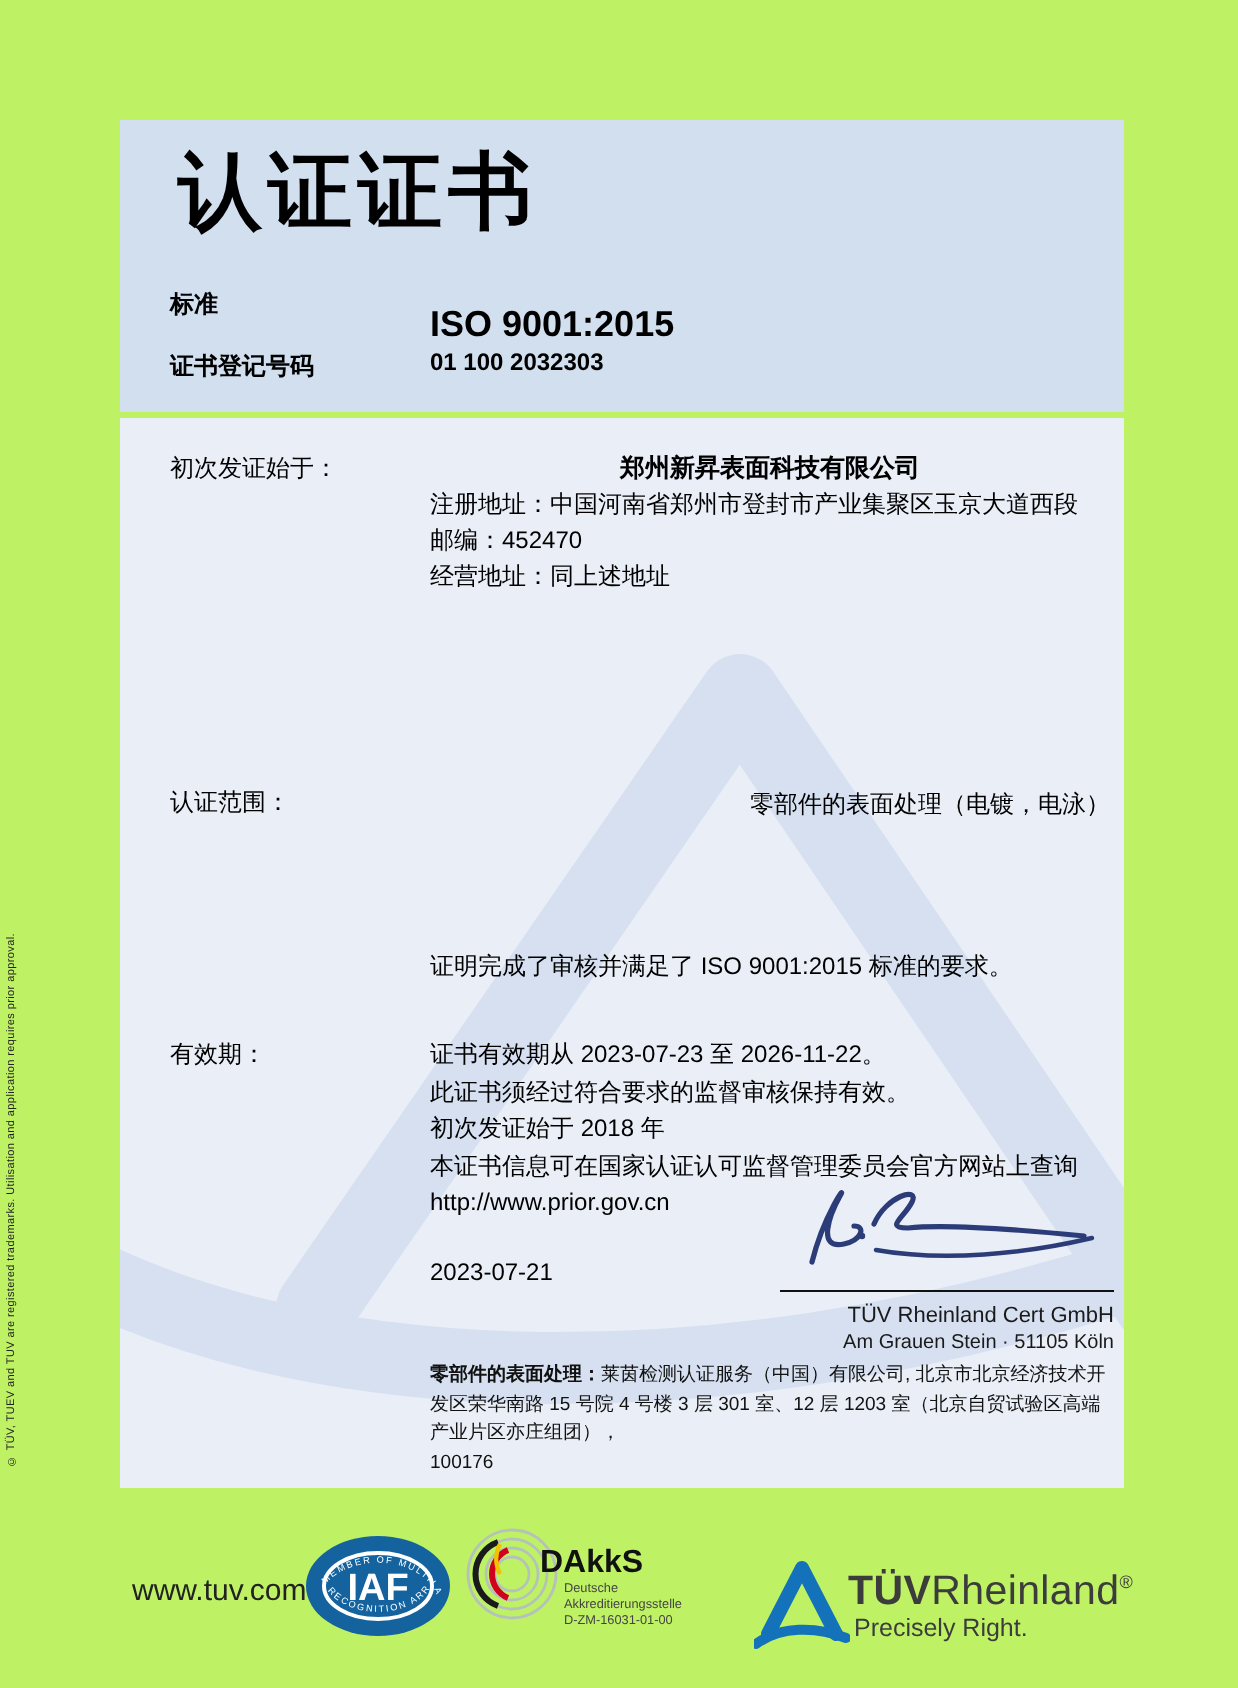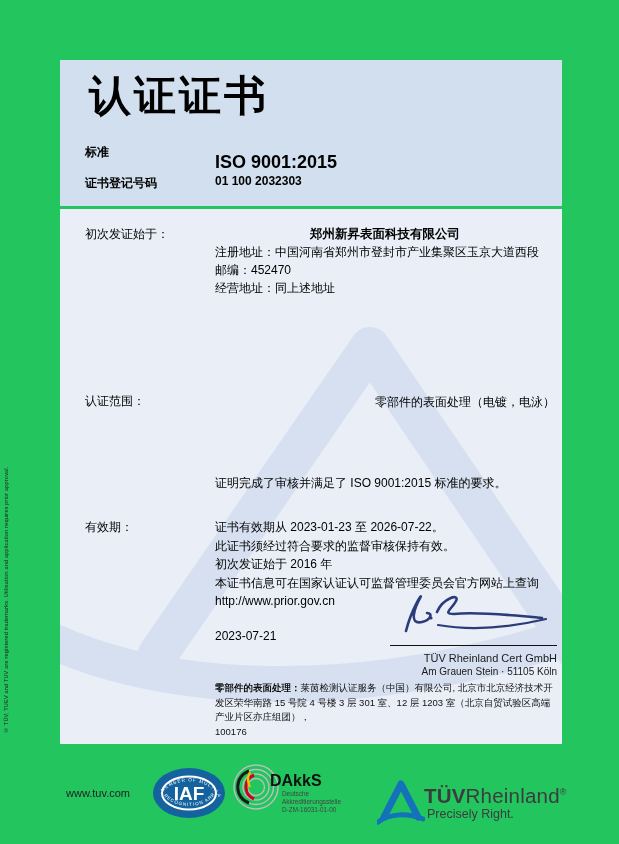--- a/index.html
+++ b/index.html
@@ -1,18 +1,18 @@
 <!DOCTYPE html>
 <html><head>
 <meta charset="utf-8">
 <style>
   * { margin:0; padding:0; box-sizing:border-box; }
   html,body { background:#fff; }
   .page {
-    position:relative; width:619px; height:844px; background:#22c55e;
+    position:relative; width:619px; height:844px; background:#bef264;
     font-family:"Liberation Sans", sans-serif; color:#000; overflow:hidden;
   }
   .copyright-vertical {
     position:absolute; left:3px; top:388px; height:345px;
     writing-mode:vertical-rl; transform:rotate(180deg);
     font-size:5.5px; color:#222; white-space:nowrap; letter-spacing:.2px;
   }
   .header-box {
     position:absolute; left:60px; top:60px; width:502px; height:146px;
     background:#d2dfee;
@@ -36,21 +36,21 @@
   .statement { position:absolute; left:155px; top:266px; font-size:12px; }
   .issue-date { position:absolute; left:155px; top:420px; font-size:12px; }
   .sig-svg { position:absolute; left:320px; top:376px; }
   .sig-line { position:absolute; left:330px; top:436px; width:167px; border-top:1.5px solid #111; }
   .sig-block { position:absolute; left:252px; top:442px; width:245px; text-align:right; color:#1a1a1a; }
   .sig-org { font-size:11px; line-height:14px; }
   .sig-addr { font-size:10px; line-height:13px; }
   .office { position:absolute; left:155px; top:472px; width:341px; font-size:9.5px; line-height:14.5px; color:#111; }
   .office b { font-size:9.5px; }
   .footer { position:absolute; left:0; top:756px; width:619px; height:88px; }
-  .website { position:absolute; left:66px; top:31px; font-size:11px; color:#222; text-decoration:none; }
+  .website { position:absolute; left:66px; top:31px; font-size:15px; color:#222; text-decoration:none; }
   .iaf-svg { position:absolute; left:152px; top:10px; }
   .dakks-svg { position:absolute; left:226px; top:6px; }
   .tuv-tri-svg { position:absolute; left:377px; top:22px; }
   .brand { position:absolute; left:424px; top:28px; font-size:20.5px; color:#3c3c3c; letter-spacing:.2px; }
   .brand b { font-weight:bold; }
   .brand sup { font-size:9px; vertical-align:super; }
   .tagline { position:absolute; left:427px; top:51px; font-size:12.5px; color:#3c3c3c; }
 </style>
 </head>
 <body>
@@ -82,23 +82,23 @@
       <div>经营地址：同上述地址</div>
     </div>
 
     <div class="blabel" style="top:184px;">认证范围：</div>
     <div class="bval" style="top:184px;text-align:right;">零部件的表面处理（电镀，电泳）</div>
 
     <div class="statement">证明完成了审核并满足了 ISO 9001:2015 标准的要求。</div>
 
     <div class="blabel" style="top:310px;">有效期：</div>
     <div class="bval validity" style="top:309px;">
-      <div>证书有效期从 2023-01-23 至 2026-07-22。</div>
+      <div>证书有效期从 2023-07-23 至 2026-11-22。</div>
       <div>此证书须经过符合要求的监督审核保持有效。</div>
-      <div>初次发证始于 2016 年</div>
+      <div>初次发证始于 2018 年</div>
       <div>本证书信息可在国家认证认可监督管理委员会官方网站上查询</div>
       <div>http://www.prior.gov.cn</div>
     </div>
 
     <div class="issue-date">2023-07-21</div>
 
     <svg class="sig-svg" width="180" height="58" viewBox="0 0 180 58">
       <path d="M 26 46 C 32 22 44 6 40 13 C 35 22 28 40 42 37 C 51 35 53 28 47 28
                M 57 27 C 63 13 80 8 76 16 C 72 24 62 29 74 29 C 92 27 122 29 162 33" fill="none" stroke="#2b3c78" stroke-width="2.6" stroke-linecap="round"></path>
       <path d="M 58 40 C 92 46 132 42 166 34" fill="none" stroke="#2b3c78" stroke-width="2.2" stroke-linecap="round"></path>

